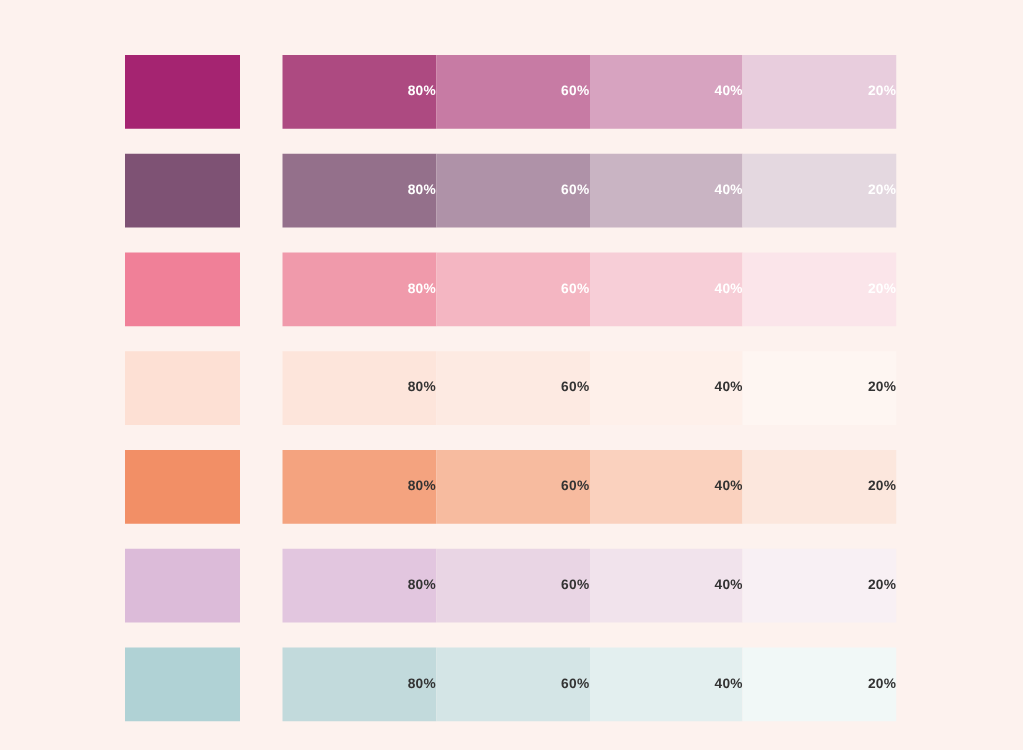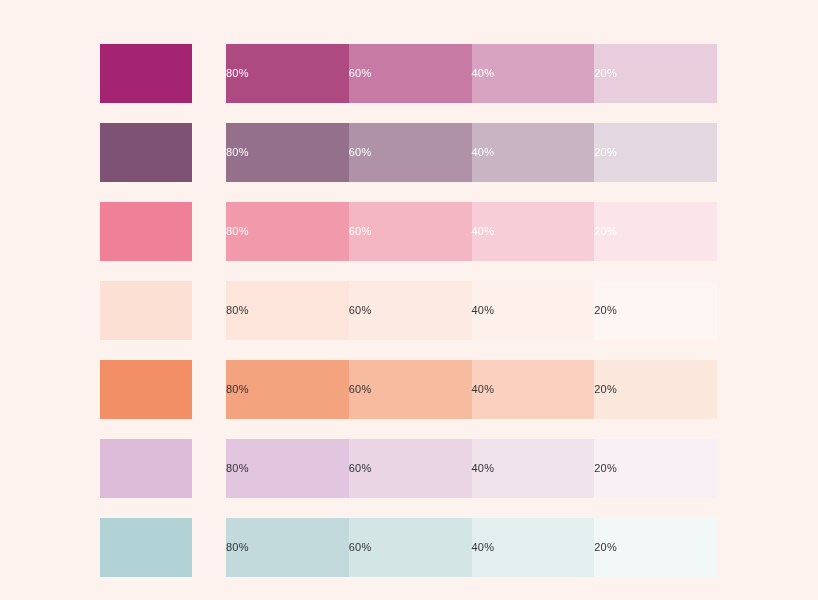--- a/index.html
+++ b/index.html
@@ -40,25 +40,25 @@
   }
   .tint-strip {
     flex: 1 1 auto;
     display: flex;
     height: 59px;
   }
   .tint-cell {
     flex: 1 1 0;
     display: flex;
     align-items: center;
-    justify-content: flex-start;
+    justify-content: flex-end;
     font-size: 11px;
     line-height: 1;
     letter-spacing: 0.2px;
-    font-weight: 400;
+    font-weight: 700;
     user-select: none;
   }
 </style>
 </head>
 <body style="background: rgb(253, 242, 238);">
 
 <div id="palette-page" style="background: rgb(253, 242, 238);">
   <div id="rows-container">
       <div class="palette-row">
         <div class="base-swatch" style="background: rgb(165, 36, 113);"></div>

